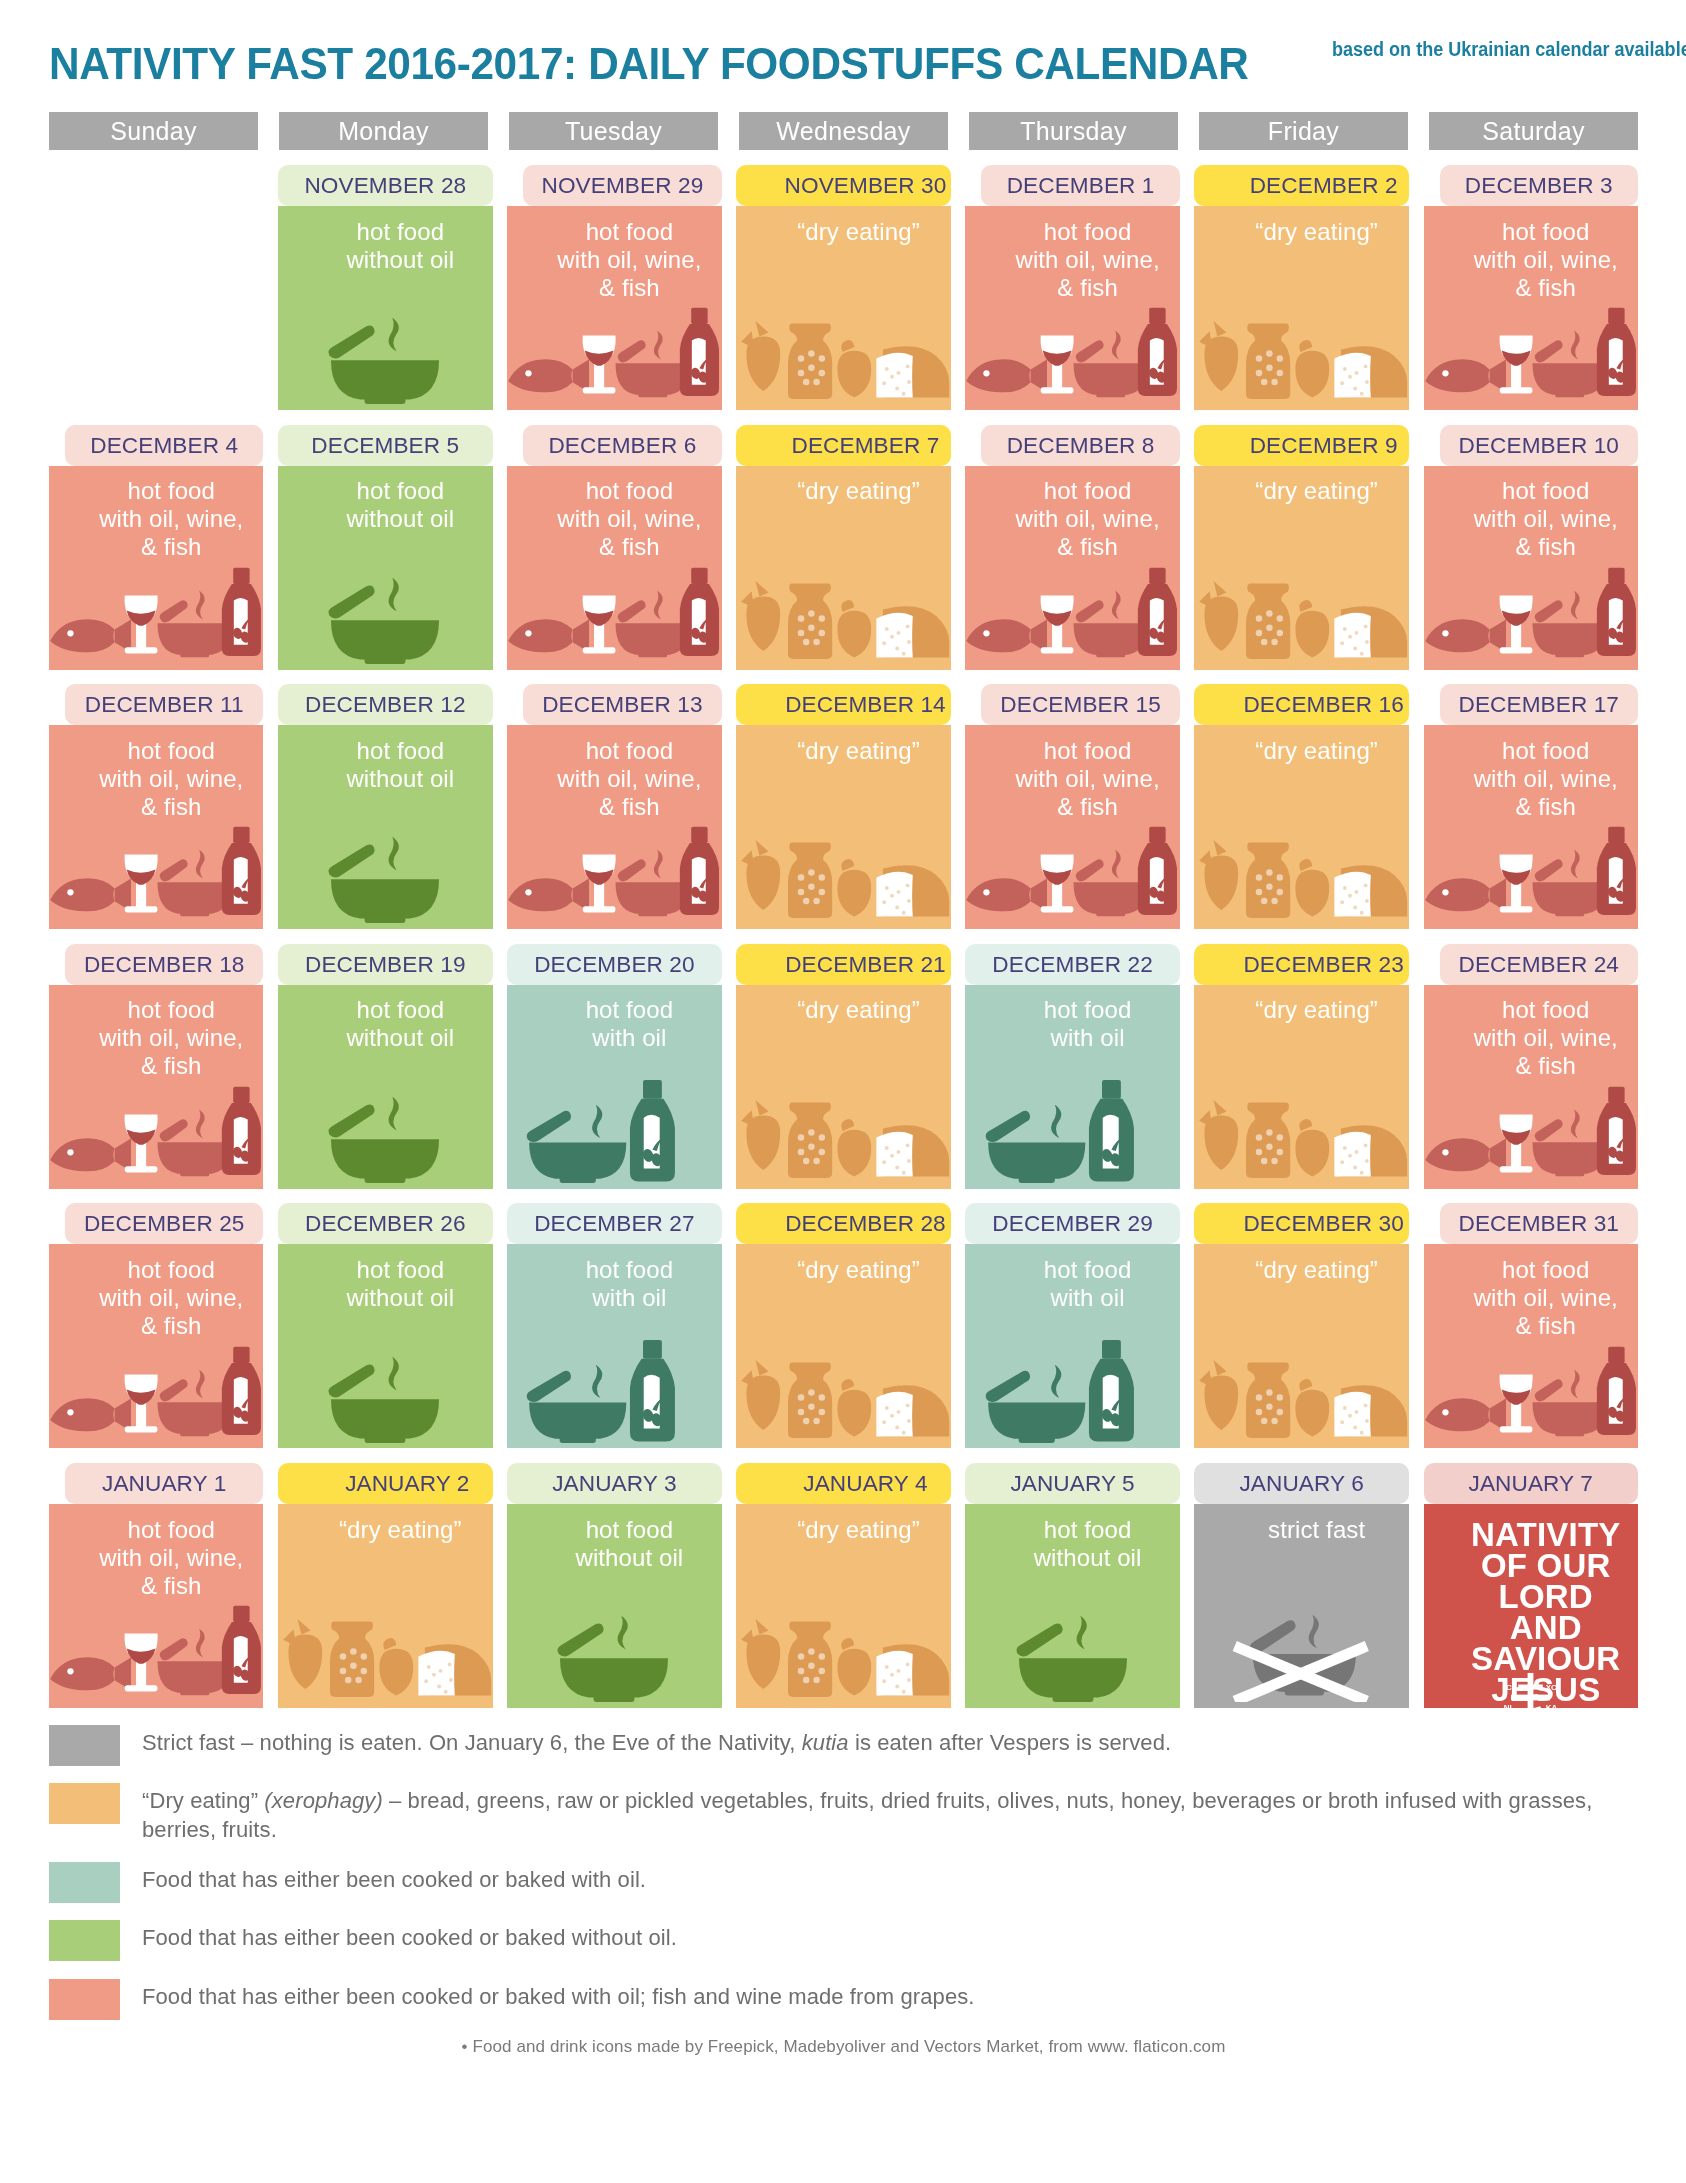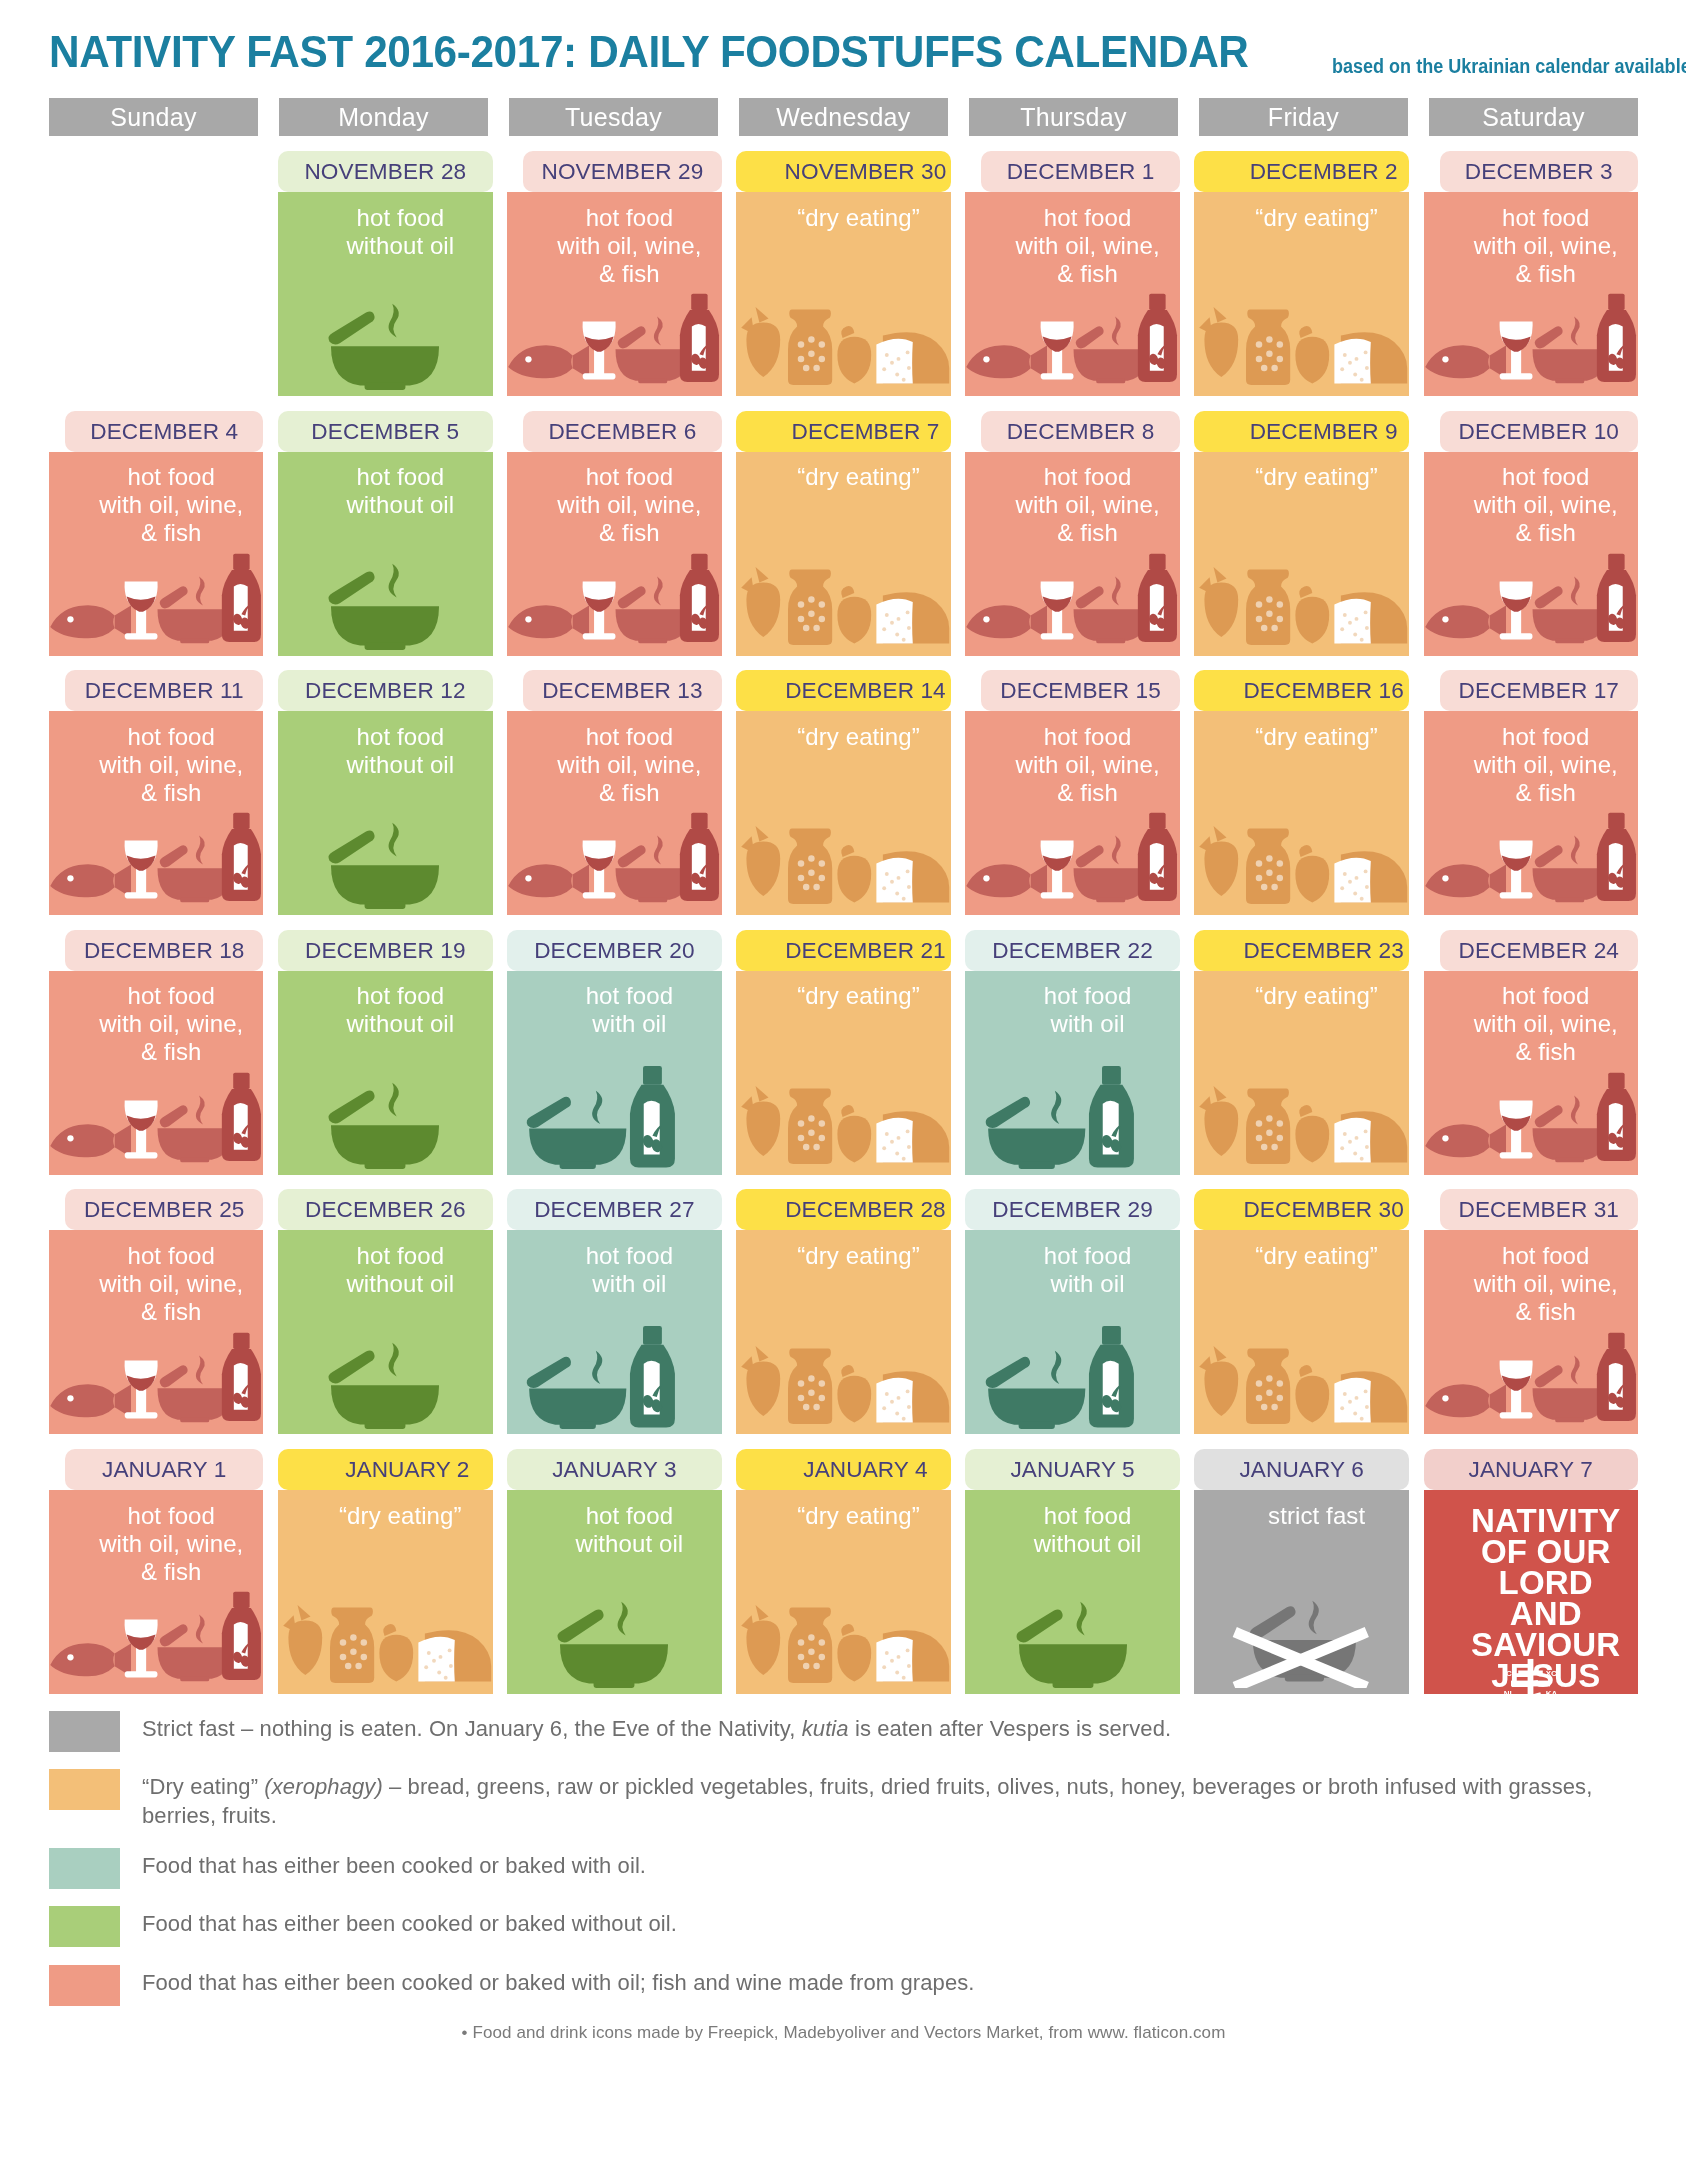--- a/index.html
+++ b/index.html
@@ -6,21 +6,21 @@
   body{
     width:1687px; height:2183px;
     background:#ffffff;
     font-family:"Liberation Sans", sans-serif;
     overflow:hidden;
     position:relative;
   }
   .page{ position:relative; width:1687px; height:2183px; box-sizing:border-box; padding:0 49px; }
 
   
-  .titlebar{ display:flex; align-items:flex-end; padding-top:24px; height:54px; }
+  .titlebar{ display:flex; align-items:flex-start; padding-top:38px; height:54px; }
   .title-main{
     font-family:"Liberation Sans Narrow","Liberation Sans",sans-serif;
     font-size:45px; font-weight:bold; color:#1b7fa0;
     letter-spacing:-0.4px; white-space:nowrap;
     transform:scaleX(0.94); transform-origin:left bottom;
   }
   .title-sub{
     font-family:"Liberation Sans Narrow","Liberation Sans",sans-serif;
     font-size:19.6px; font-weight:bold; color:#1b7fa0;
     margin-left:7.3px; white-space:nowrap;

